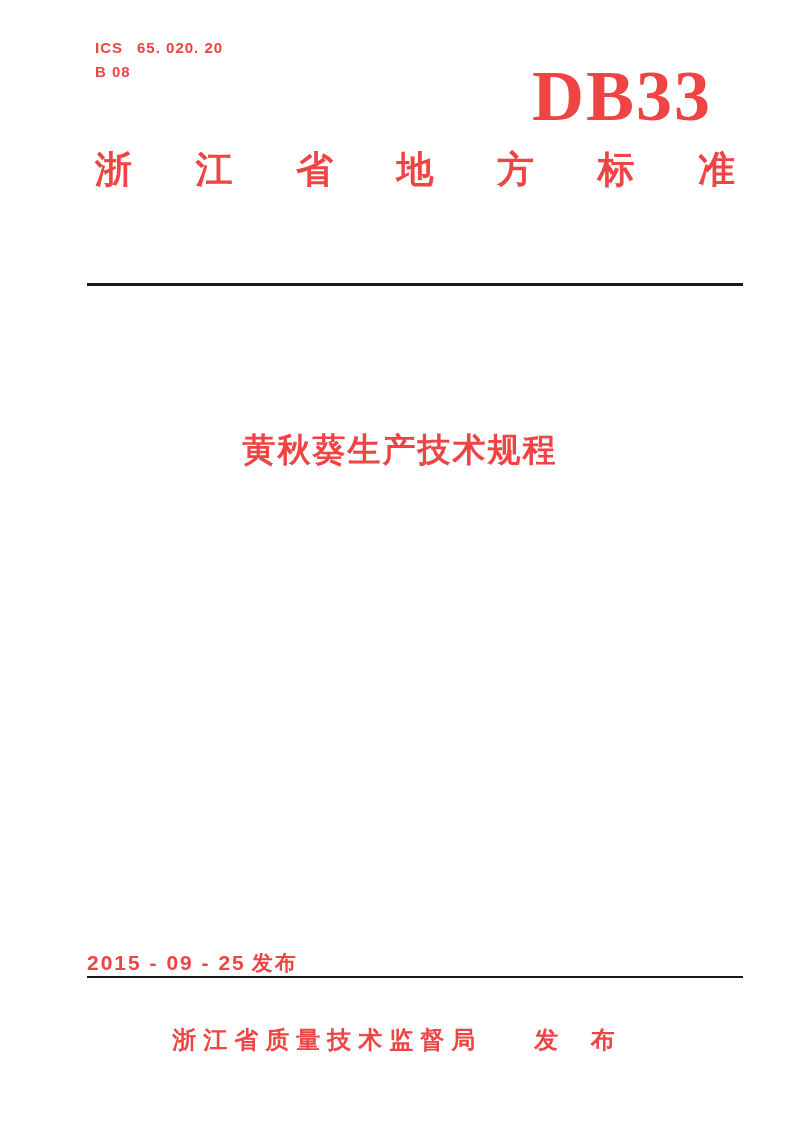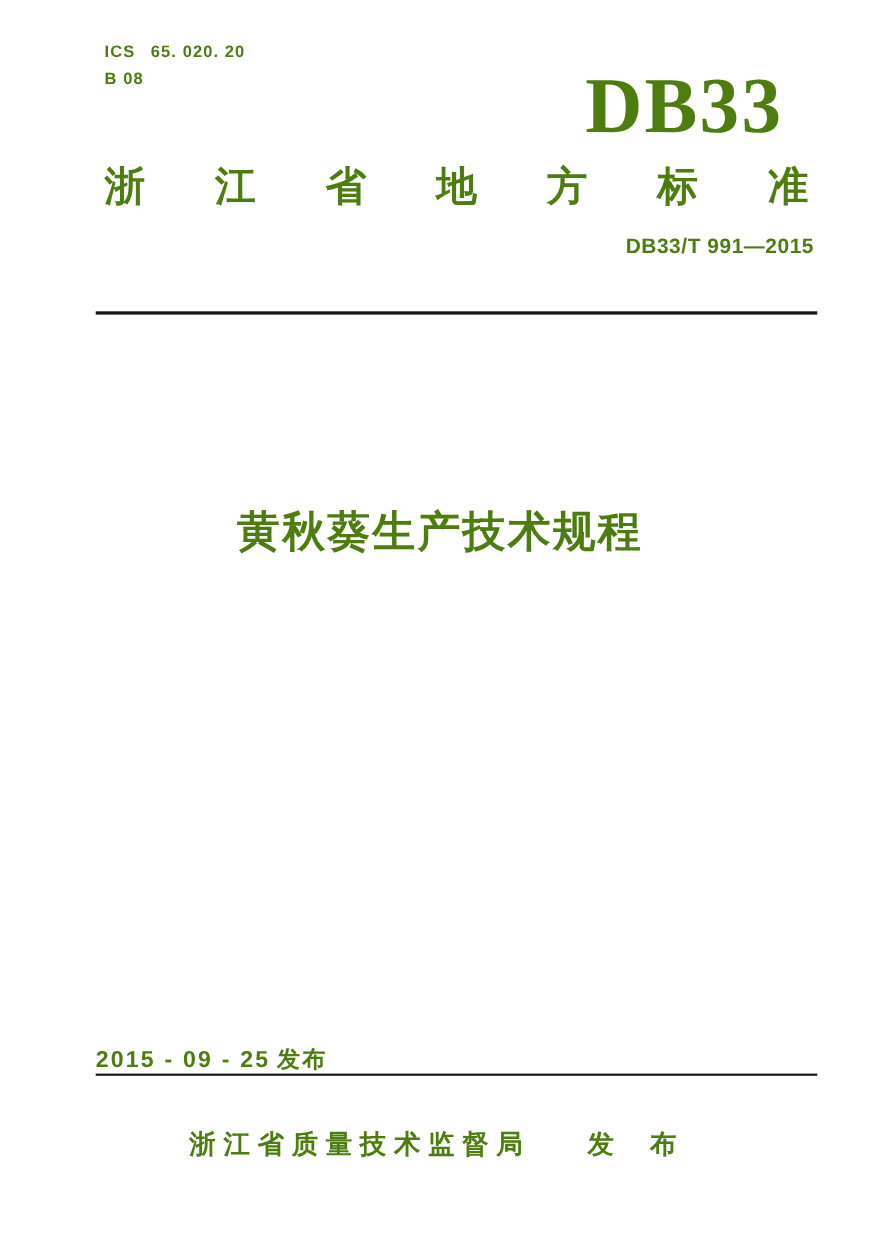--- a/index.html
+++ b/index.html
@@ -4,21 +4,21 @@
 <style>
   * { margin: 0; padding: 0; box-sizing: border-box; }
   html, body { background: #888; }
   body { font-family: "Liberation Sans", "DejaVu Sans", sans-serif; }
   .page {
     position: relative;
     width: 800px;
     height: 1130px;
     margin: 0 auto;
     background: #ffffff;
-    color: #4d7c0f;
+    color: #ef4444;
     overflow: hidden;
   }
   
   .ics-block {
     position: absolute;
     left: 95px;
     top: 36px;
     font-size: 15px;
     font-weight: bold;
     line-height: 24px;
@@ -76,24 +76,23 @@
     height: 2px;
     background: #1a1a1a;
   }
   
   .title-cn {
     position: absolute;
     left: 0;
     width: 100%;
     top: 428px;
     text-align: center;
-    font-size: 39px;
+    font-size: 33px;
     font-weight: bold;
     letter-spacing: 2px;
-    margin-top: 28px;
   }
   .title-en {
     position: absolute;
     left: 0;
     width: 100%;
     top: 500px;
     text-align: center;
     font-family: "Liberation Serif", "DejaVu Serif", serif;
     font-size: 21px;
   }
@@ -143,21 +142,20 @@
   <div class="std-name-row">
     <span>浙</span>
     <span>江</span>
     <span>省</span>
     <span>地</span>
     <span>方</span>
     <span>标</span>
     <span>准</span>
   </div>
 
-  <div class="std-number">DB33/T 991—2015</div>
 
   <div class="rule-top"></div>
 
   <div class="title-cn">黄秋葵生产技术规程</div>
 
   <div class="dates-row">
     <div>
       <span class="date-num">2015 - 09 - 25</span><span class="date-label">发布</span>
     </div>
   </div>

